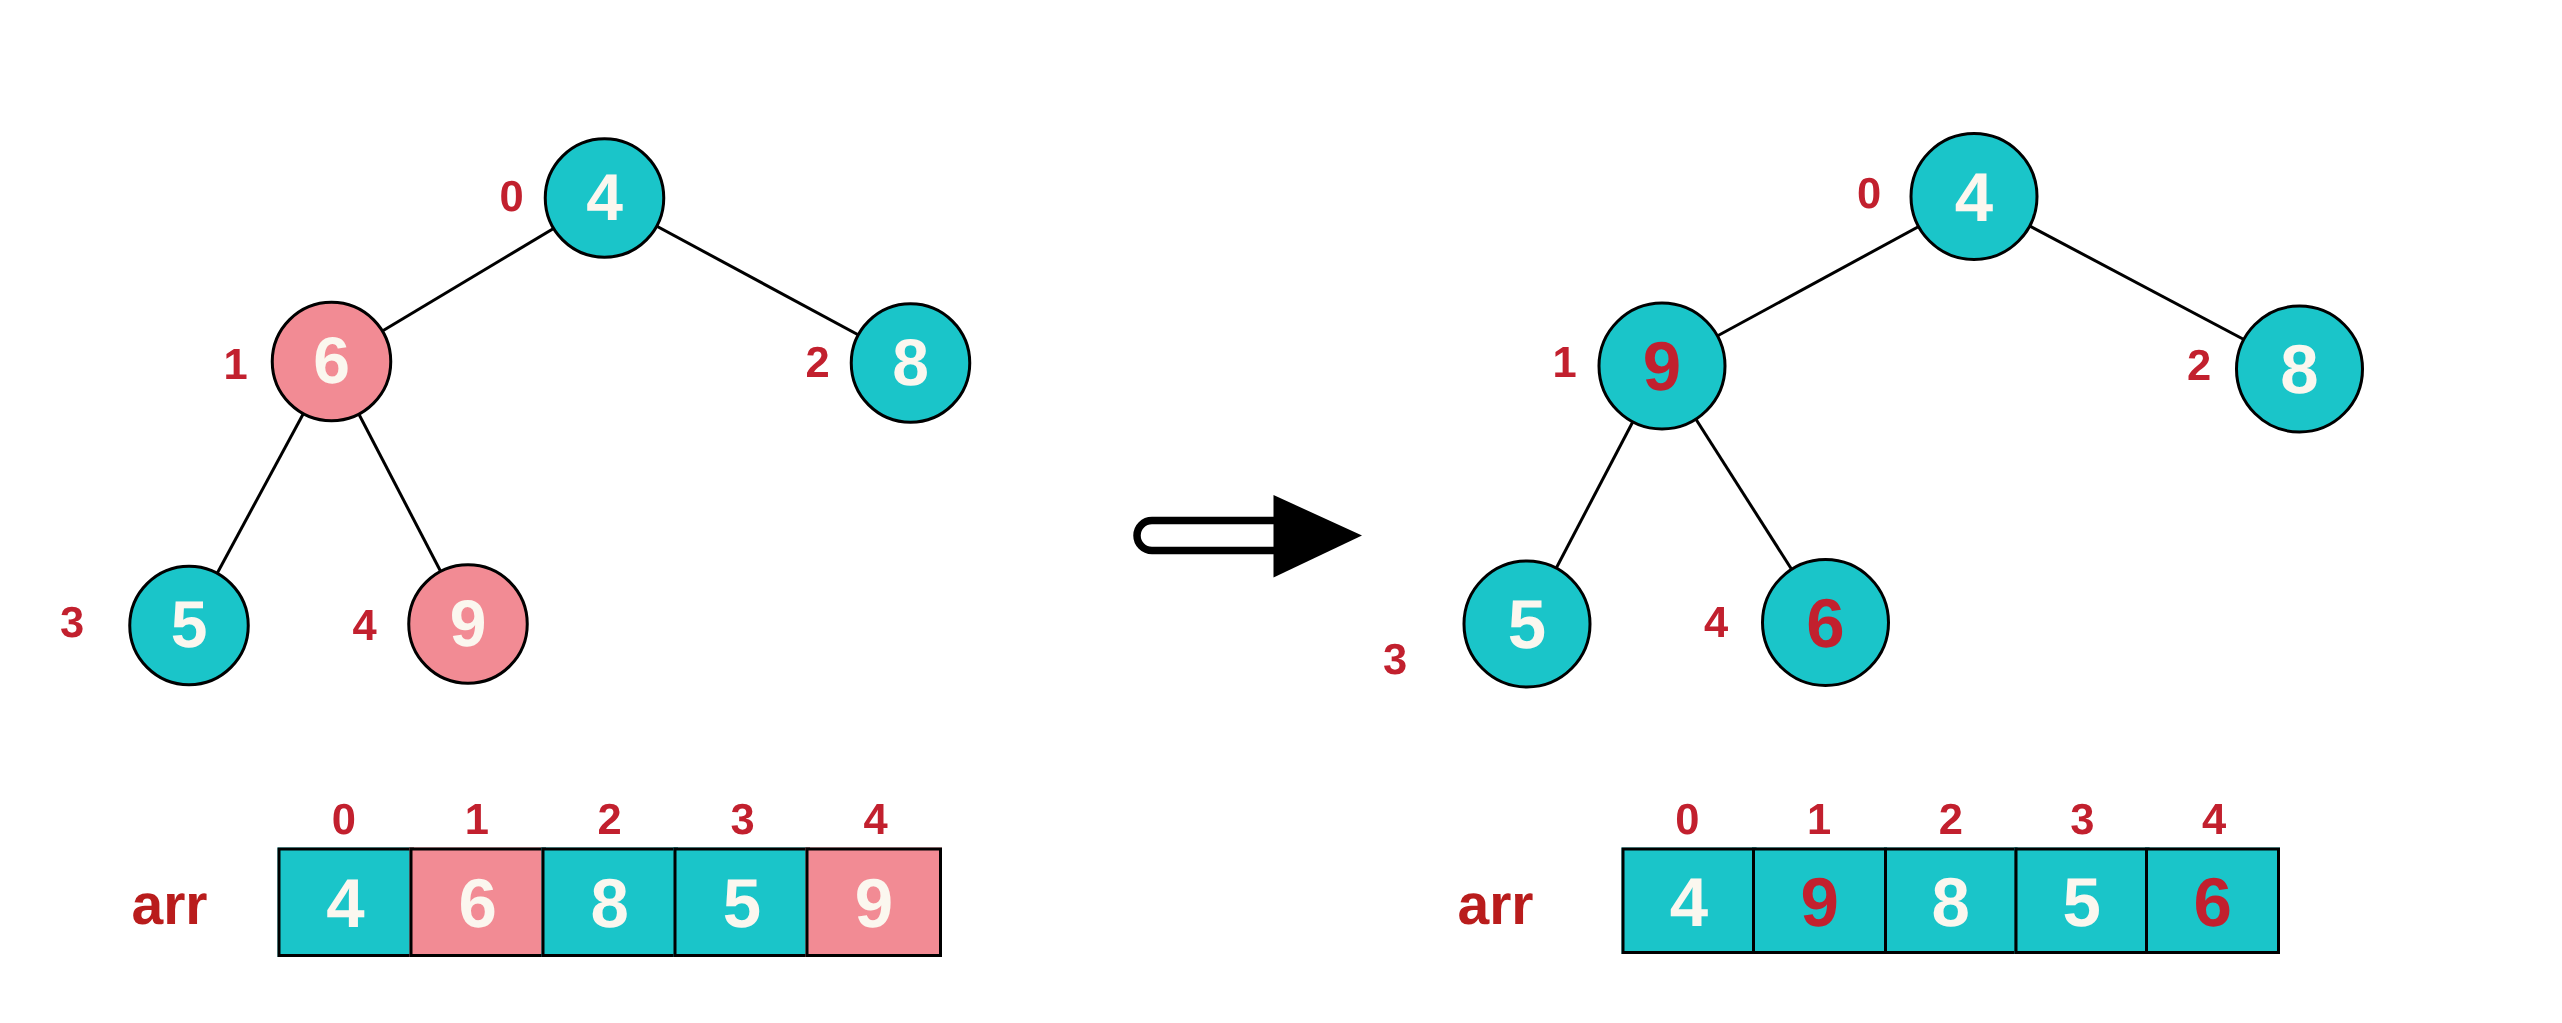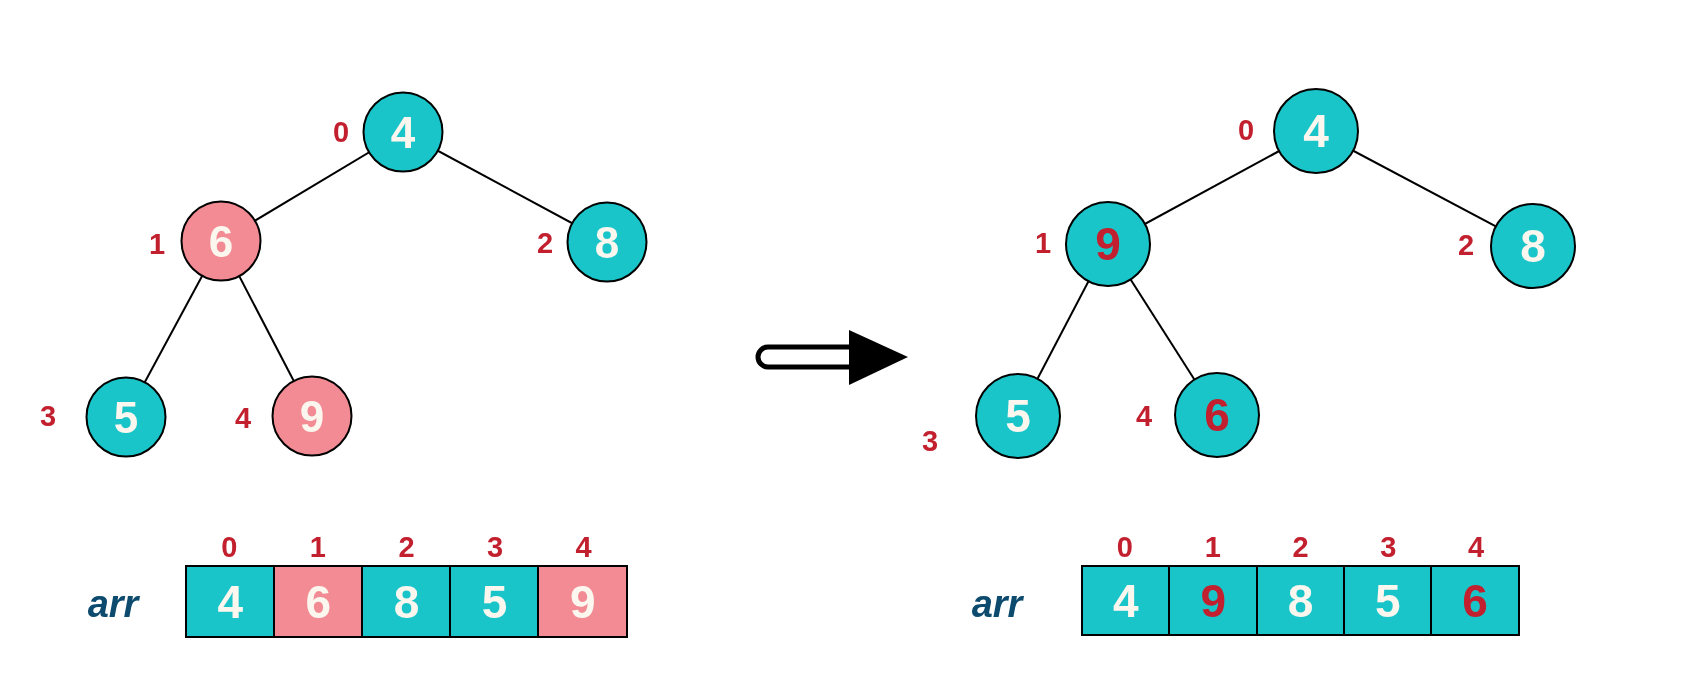--- a/index.html
+++ b/index.html
@@ -35,21 +35,21 @@
     display:flex;align-items:center;justify-content:center;
   }
   .cell:first-child{margin-left:0;}
   .cell span{font-size:46px;line-height:1;}
   .idx-row{position:absolute;display:flex;}
   .idx-cell{
     flex:1;text-align:center;color:#c2202e;font-size:29px;line-height:1;
   }
   .arr-label{
     position:absolute;transform:translate(-50%,-50%);
-    color:#0c4a6e;font-size:38px;line-height:1;font-style:italic;
+    color:#b91c1c;font-size:38px;line-height:1;
   }
 </style>
 </head>
 <body>
 
 <div class="canvas">
 
   <svg class="underlay" viewBox="0 0 1708 682">
 
     <line x1="403" y1="132" x2="221" y2="241" stroke="#000" stroke-width="2"></line>

